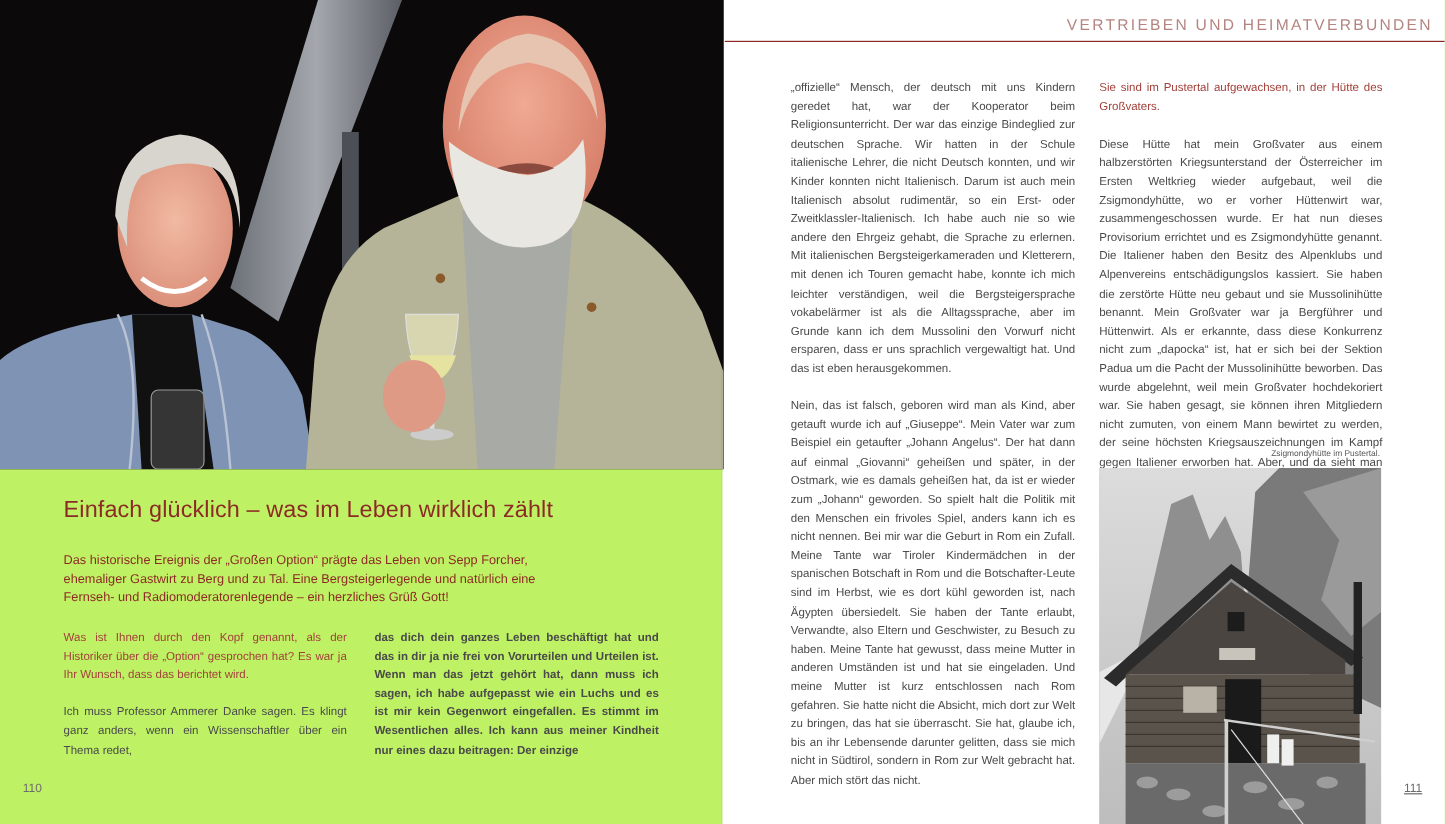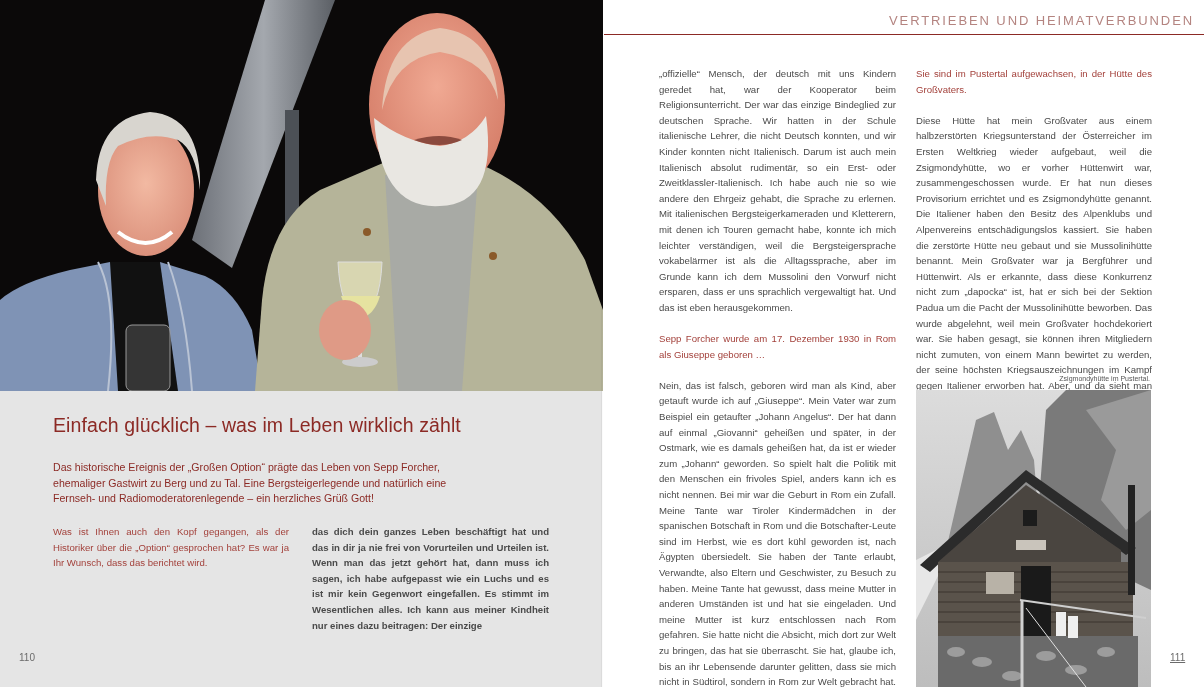--- a/index.html
+++ b/index.html
@@ -1,20 +1,20 @@
 <!DOCTYPE html>
 <html><head>
 <meta charset="utf-8">
 <style>
   html, body { margin: 0; padding: 0; }
   body {
     width: 1204px; height: 687px; position: relative; overflow: hidden;
     background: #ffffff; font-family: "Liberation Sans", sans-serif; color: #3a3a3a;
   }
-  .page { position: absolute; top: 0; height: 687px; background: #e5e5e5; }
+  .page { position: absolute; top: 0; height: 687px; background: #bef264; }
   .page-left { left: 0; width: 602px; }
   .gutter { position: absolute; left: 601px; top: 0; width: 2px; height: 687px;
     background: linear-gradient(to right, rgba(0,0,0,0.06), rgba(0,0,0,0)); }
 
   
   .photo {
     position: absolute; left: 0; top: 0; width: 603px; height: 391px; overflow: hidden;
     background: #0c0a0a;
   }
   .photo svg { display: block; }
@@ -106,37 +106,37 @@
       <ellipse cx="345" cy="330" rx="26" ry="30" fill="#df9a86"></ellipse>
       <circle cx="367" cy="232" r="4" fill="#8a5a2a"></circle>
       <circle cx="493" cy="256" r="4" fill="#8a5a2a"></circle>
     </svg>
   </div>
 
   <div class="headline">Einfach glücklich – was im Leben wirklich zählt</div>
   <div class="lead">Das historische Ereignis der „Großen Option“ prägte das Leben von Sepp Forcher, ehemaliger Gastwirt zu Berg und zu Tal. Eine Bergsteigerlegende und natürlich eine Fernseh- und Radiomoderatorenlegende – ein herzliches Grüß Gott!</div>
 
   <div class="col col-l1">
-    <p class="q">Was ist Ihnen auch den Kopf gegangen, als der Historiker über die „Option“ gesprochen hat? Es war ja Ihr Wunsch, dass das berichtet wird.</p>
+    <p class="q">Was ist Ihnen durch den Kopf genannt, als der Historiker über die „Option“ gesprochen hat? Es war ja Ihr Wunsch, dass das berichtet wird.</p>
+    <p>Ich muss Professor Ammerer Danke sagen. Es klingt ganz anders, wenn ein Wissenschaftler über ein Thema redet,</p>
   </div>
   <div class="col col-l2">
     <p>das dich dein ganzes Leben beschäftigt hat und das in dir ja nie frei von Vorurteilen und Urteilen ist. Wenn man das jetzt gehört hat, dann muss ich sagen, ich habe aufgepasst wie ein Luchs und es ist mir kein Gegenwort eingefallen. Es stimmt im Wesentlichen alles. Ich kann aus meiner Kindheit nur eines dazu beitragen: Der einzige</p>
   </div>
 
   <div class="pagenum pn-left">110</div>
 </div>
 
 <div class="gutter"></div>
 
 <div class="running-head">Vertrieben und Heimatverbunden</div>
 <div class="rule"></div>
 
 <div class="col col-r1">
   <p>„offizielle“ Mensch, der deutsch mit uns Kindern geredet hat, war der Kooperator beim Religionsunterricht. Der war das einzige Bindeglied zur deutschen Sprache. Wir hatten in der Schule italienische Lehrer, die nicht Deutsch konnten, und wir Kinder konnten nicht Italienisch. Darum ist auch mein Italienisch absolut rudimentär, so ein Erst- oder Zweitklassler-Italienisch. Ich habe auch nie so wie andere den Ehrgeiz gehabt, die Sprache zu erlernen. Mit italienischen Bergsteigerkameraden und Kletterern, mit denen ich Touren gemacht habe, konnte ich mich leichter verständigen, weil die Bergsteigersprache vokabelärmer ist als die Alltagssprache, aber im Grunde kann ich dem Mussolini den Vorwurf nicht ersparen, dass er uns sprachlich vergewaltigt hat. Und das ist eben herausgekommen.</p>
-  <p class="q">Sepp Forcher wurde am 17. Dezember 1930 in Rom als Giuseppe geboren …</p>
   <p>Nein, das ist falsch, geboren wird man als Kind, aber getauft wurde ich auf „Giuseppe“. Mein Vater war zum Beispiel ein getaufter „Johann Angelus“. Der hat dann auf einmal „Giovanni“ geheißen und später, in der Ostmark, wie es damals geheißen hat, da ist er wieder zum „Johann“ geworden. So spielt halt die Politik mit den Menschen ein frivoles Spiel, anders kann ich es nicht nennen. Bei mir war die Geburt in Rom ein Zufall. Meine Tante war Tiroler Kindermädchen in der spanischen Botschaft in Rom und die Botschafter-Leute sind im Herbst, wie es dort kühl geworden ist, nach Ägypten übersiedelt. Sie haben der Tante erlaubt, Verwandte, also Eltern und Geschwister, zu Besuch zu haben. Meine Tante hat gewusst, dass meine Mutter in anderen Umständen ist und hat sie eingeladen. Und meine Mutter ist kurz entschlossen nach Rom gefahren. Sie hatte nicht die Absicht, mich dort zur Welt zu bringen, das hat sie überrascht. Sie hat, glaube ich, bis an ihr Lebensende darunter gelitten, dass sie mich nicht in Südtirol, sondern in Rom zur Welt gebracht hat. Aber mich stört das nicht.</p>
 </div>
 
 <div class="col col-r2">
   <p class="q">Sie sind im Pustertal aufgewachsen, in der Hütte des Großvaters.</p>
   <p>Diese Hütte hat mein Großvater aus einem halbzerstörten Kriegsunterstand der Österreicher im Ersten Weltkrieg wieder aufgebaut, weil die Zsigmondyhütte, wo er vorher Hüttenwirt war, zusammengeschossen wurde. Er hat nun dieses Provisorium errichtet und es Zsigmondyhütte genannt. Die Italiener haben den Besitz des Alpenklubs und Alpenvereins entschädigungslos kassiert. Sie haben die zerstörte Hütte neu gebaut und sie Mussolinihütte benannt. Mein Großvater war ja Bergführer und Hüttenwirt. Als er erkannte, dass diese Konkurrenz nicht zum „dapocka“ ist, hat er sich bei der Sektion Padua um die Pacht der Mussolinihütte beworben. Das wurde abgelehnt, weil mein Großvater hochdekoriert war. Sie haben gesagt, sie können ihren Mitgliedern nicht zumuten, von einem Mann bewirtet zu werden, der seine höchsten Kriegsauszeichnungen im Kampf gegen Italiener erworben hat. Aber, und da sieht man wieder eine ge-</p>
 </div>
 
 <div class="caption">Zsigmondyhütte im Pustertal.</div>
 

